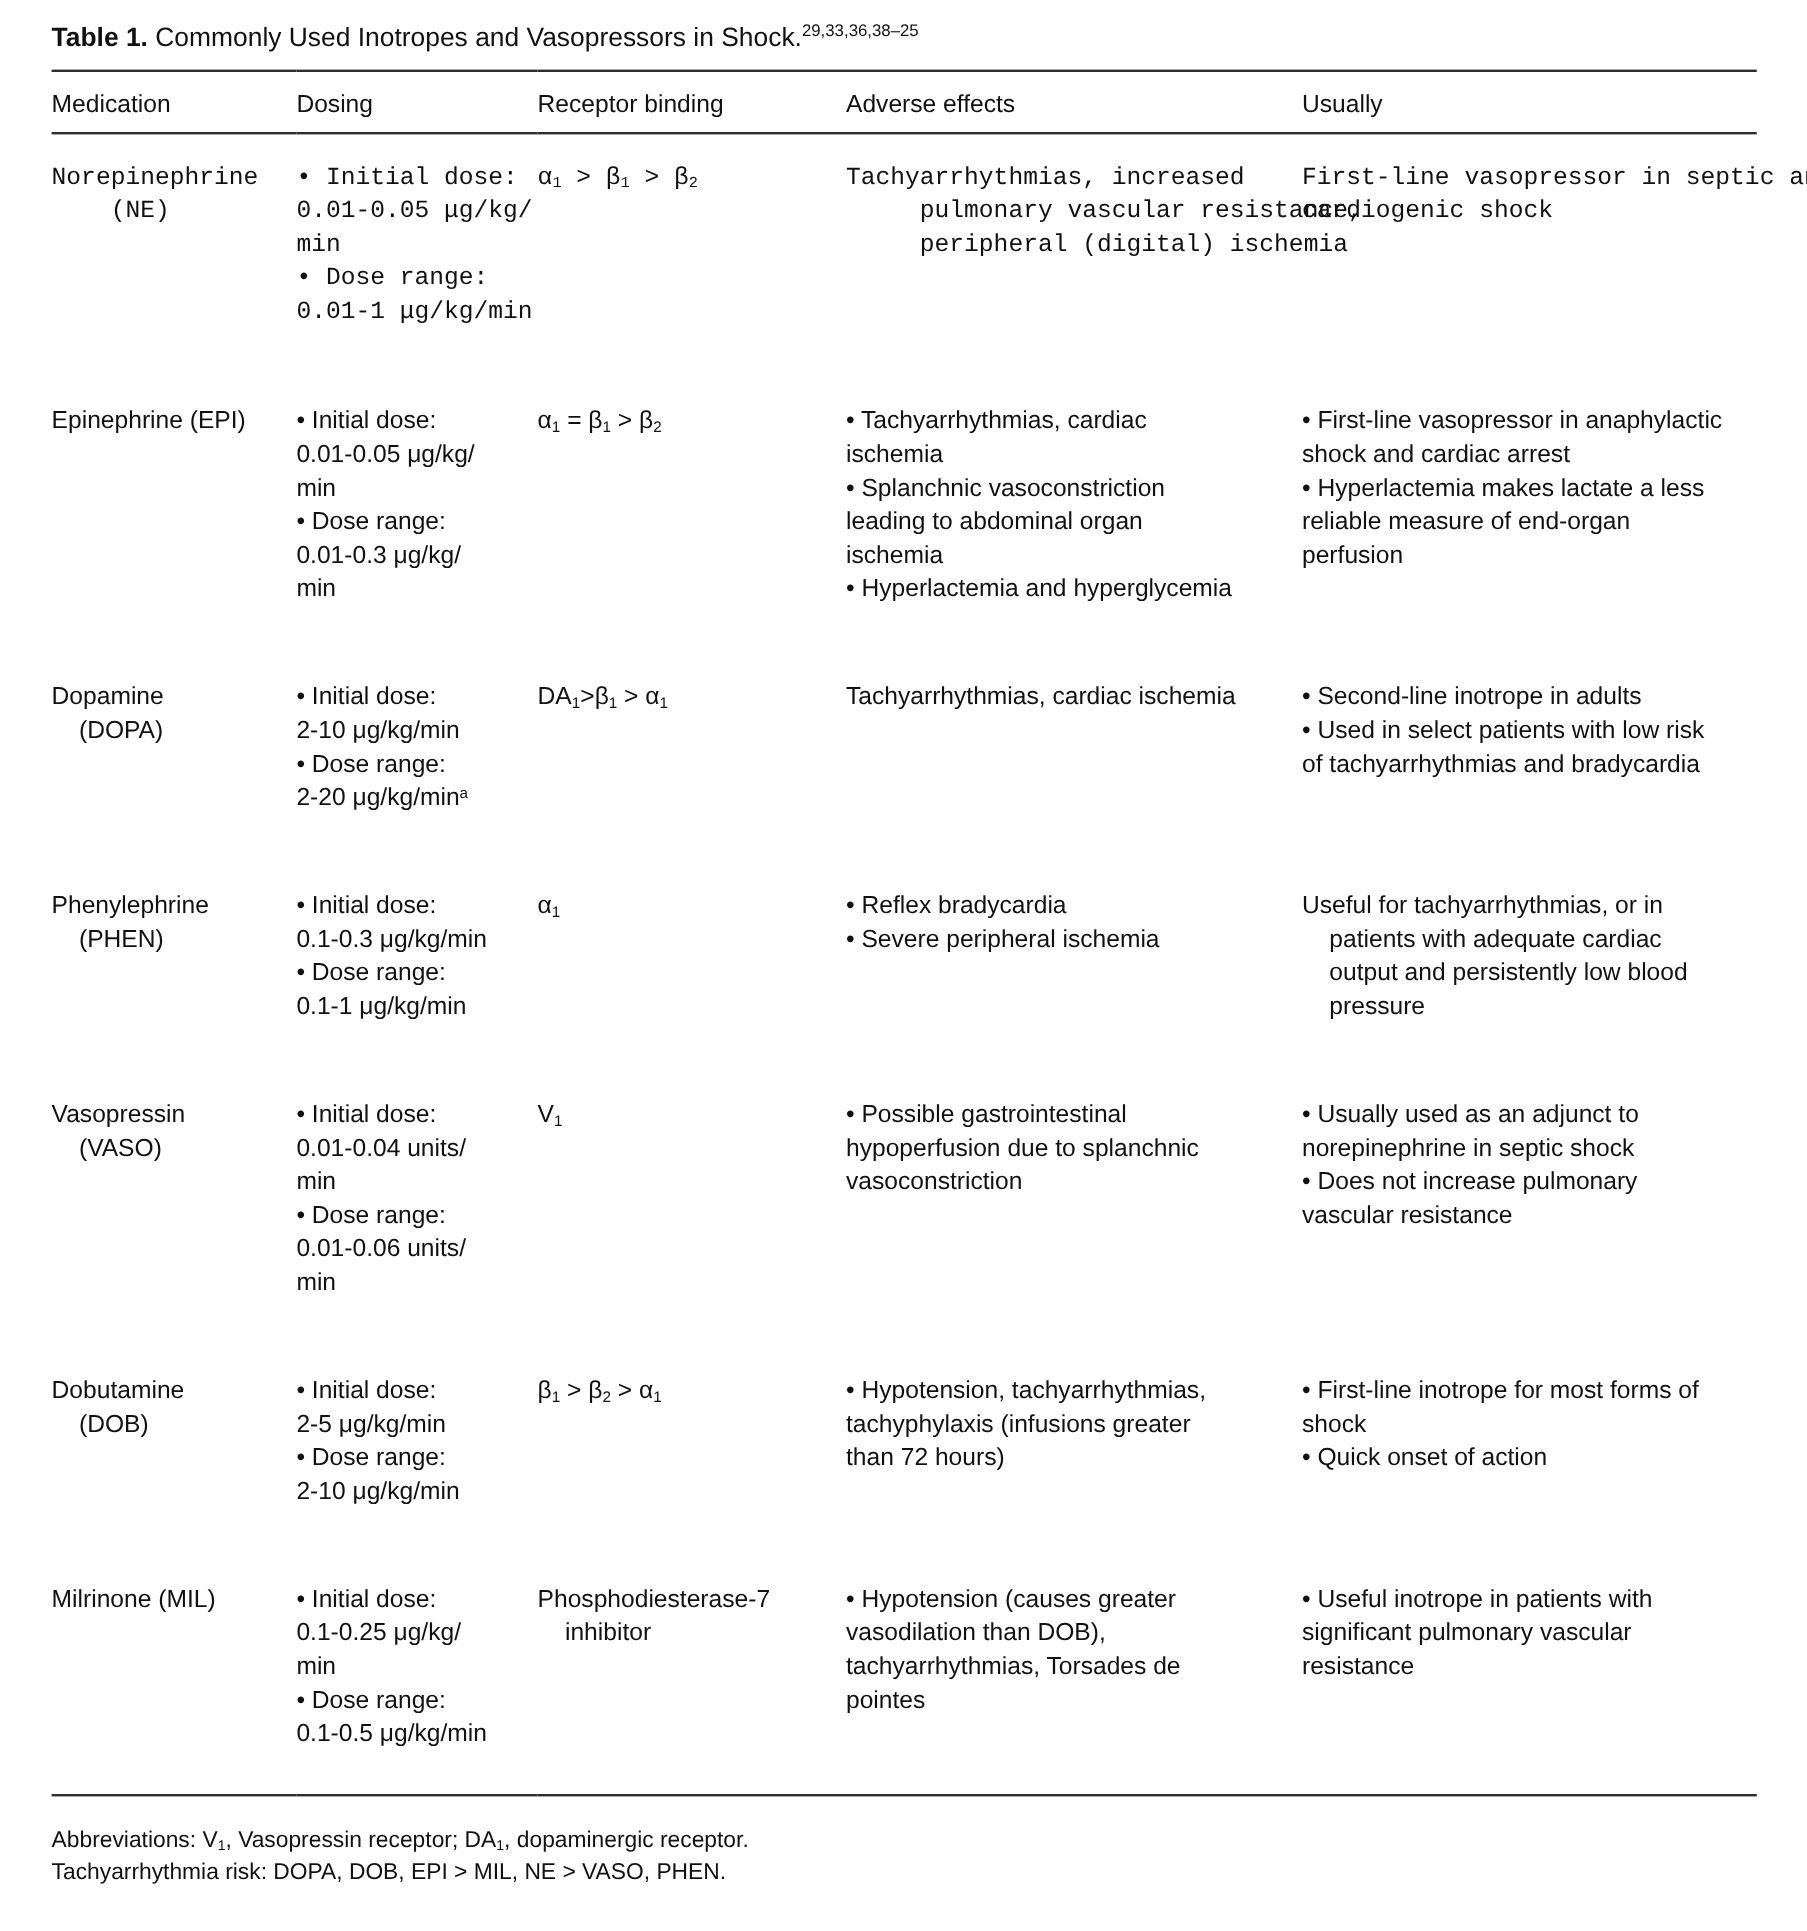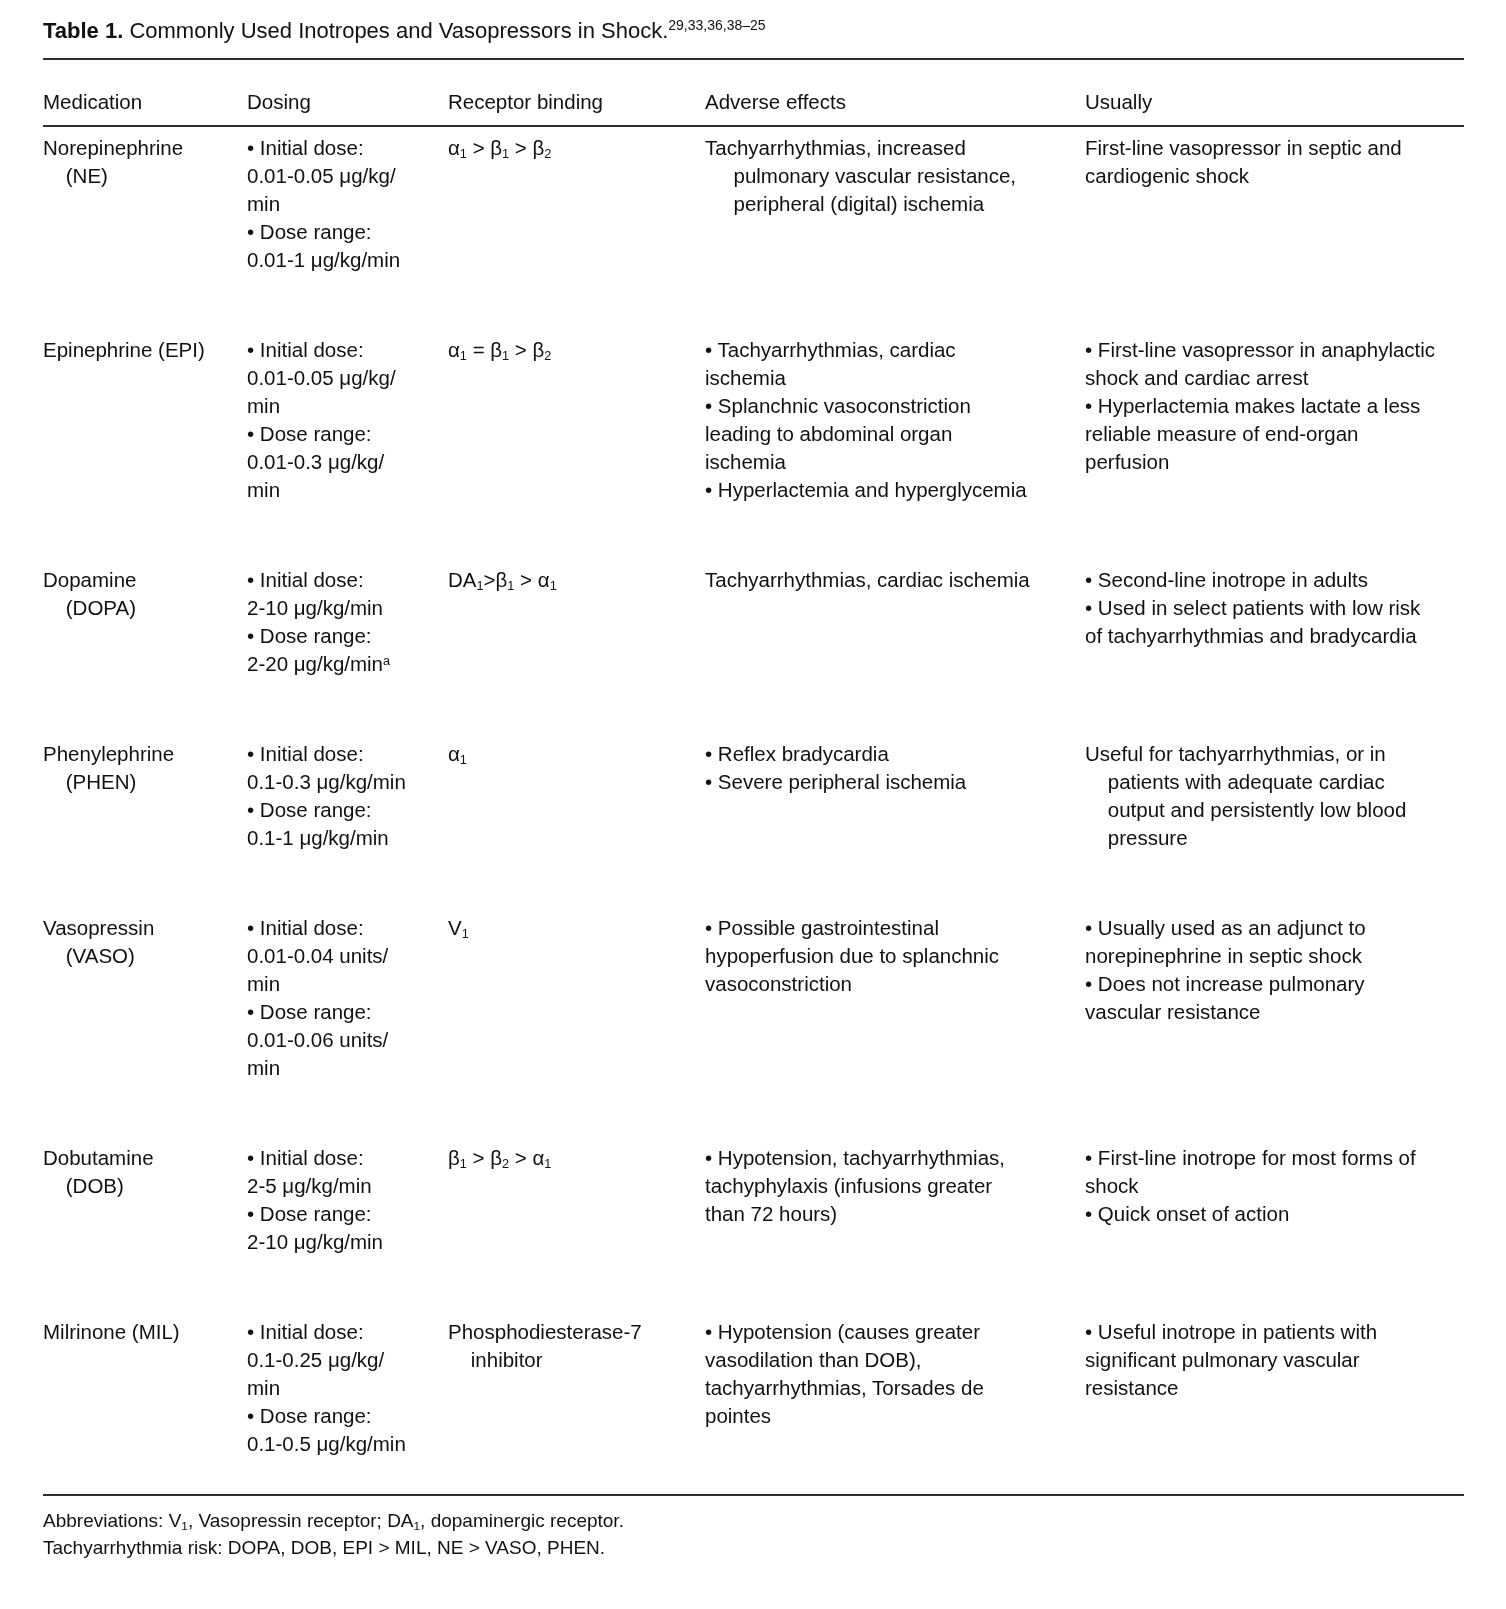--- a/index.html
+++ b/index.html
@@ -16,35 +16,35 @@
     font-size: 14px; position: relative; top: -8px; line-height: 0;
   }
 
   table.main {
     border-collapse: collapse; table-layout: fixed; width: 1421px;
     border-top: 2.5px solid #2e2e2e; border-bottom: 2.5px solid #2e2e2e;
     font-size: 20.5px; line-height: 28px;
   }
   table.main th {
     font-weight: normal; text-align: left; vertical-align: top;
-    padding: 28px 0 9px 0;
+    padding: 13px 0 9px 0;
     border-bottom: 2.5px solid #2e2e2e;
   }
   table.main td {
     vertical-align: top; text-align: left;
     white-space: pre;
     padding: 0 0 62px 0;
   }
-  tbody tr:first-child td { padding-top: 7px; }
+  tbody tr:first-child td { padding-top: 23px; font-family: Liberation Mono, monospace; }
   tbody tr:last-child td { padding-bottom: 36px; }
 
   sub { font-size: 0.62em; position: relative; top: 0.24em; line-height: 0; vertical-align: baseline; }
   sup { font-size: 0.62em; position: relative; top: -0.45em; line-height: 0; vertical-align: baseline; }
 
-  .footnotes { margin-top: 11px; font-size: 19px; line-height: 27px; }
+  .footnotes { margin-top: 23px; font-size: 19px; line-height: 27px; }
   .footnotes .fn-line { white-space: pre; }
 </style>
 </head>
 <body>
 
 <div class="page">
 
   <p class="caption"><span class="cap-label">Table 1.</span><span> Commonly Used Inotropes and Vasopressors in Shock.</span><span class="cap-ref">29,33,36,38–25</span></p>
 
   <table class="main">

